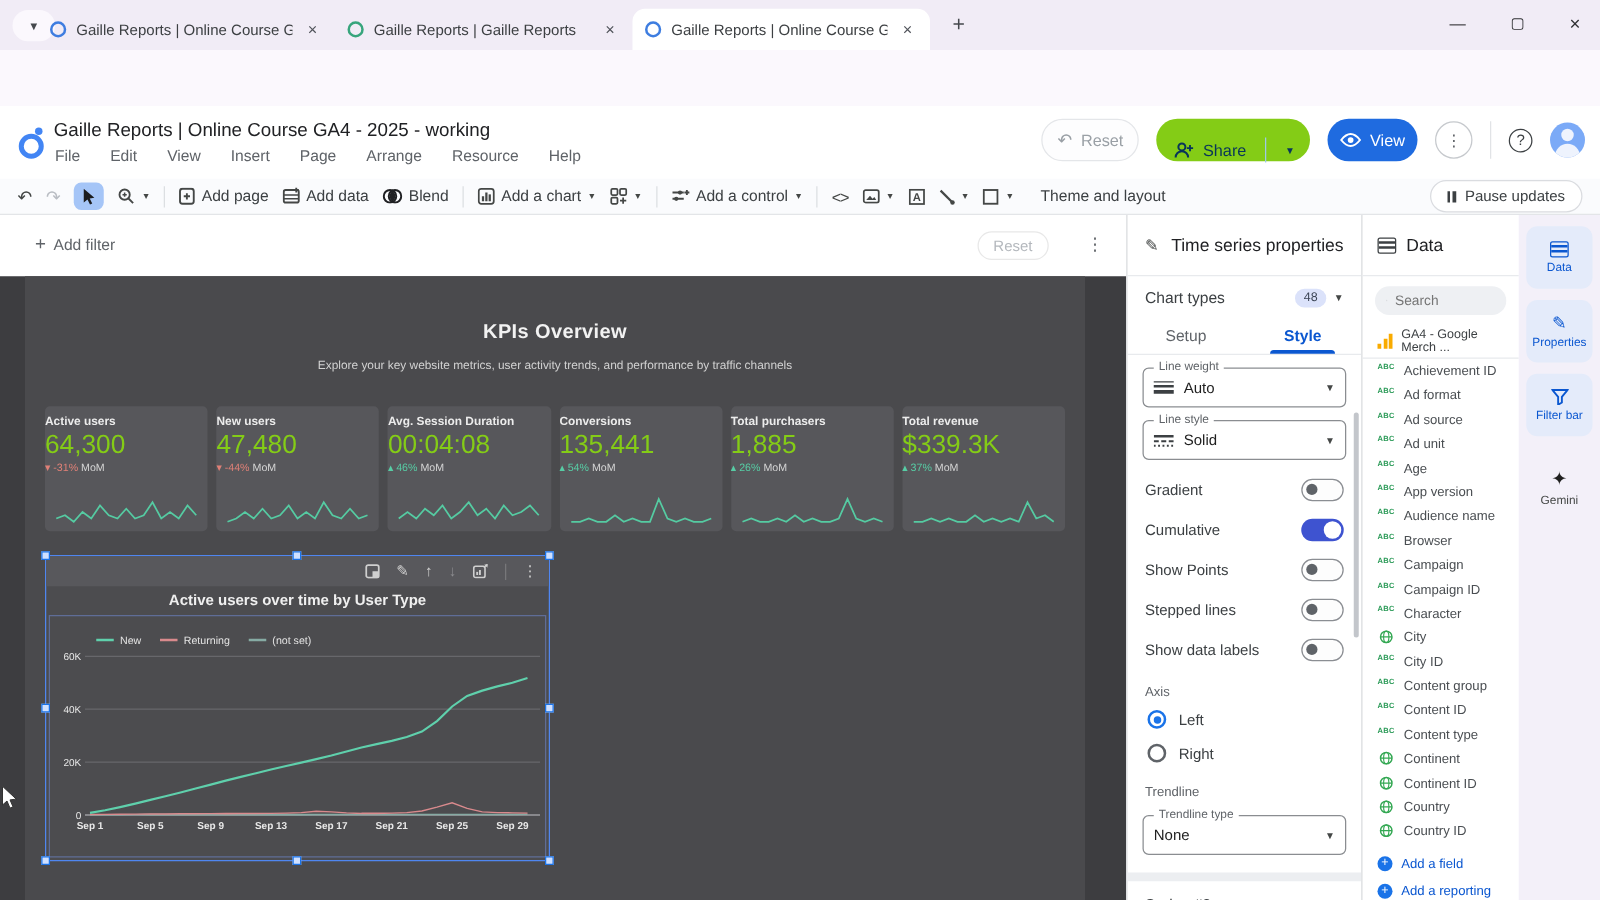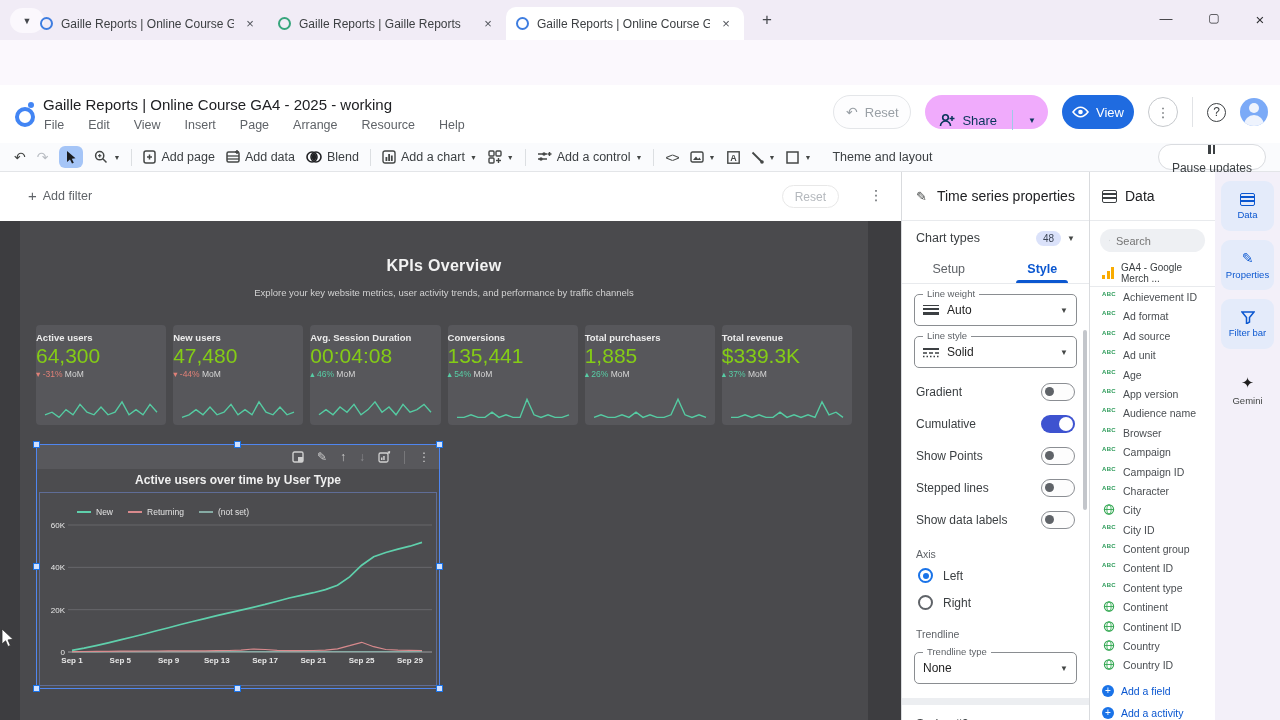--- a/index.html
+++ b/index.html
@@ -29,39 +29,39 @@
   .extcluster{position:absolute;top:52px;display:flex;gap:20px;align-items:center;}
   .workchip{position:absolute;left:1162px;top:46px;width:74px;height:32px;border-radius:16px;background:#e2d5f3;display:flex;align-items:center;justify-content:center;gap:6px;font-size:13px;color:#1f1f1f;}
 
   
   .appheader{position:absolute;left:0;top:85px;width:1280px;height:58px;background:#fff;}
   .apptitle{position:absolute;left:43px;top:11px;font-size:15px;color:#202124;}
   .menubar{position:absolute;left:44px;top:33px;display:flex;gap:24px;font-size:12.5px;color:#5f6368;}
   .hdrright{position:absolute;right:12px;top:10px;display:flex;align-items:center;gap:14px;}
   .btn{height:34px;border-radius:17px;display:flex;align-items:center;justify-content:center;font-size:13px;gap:7px;}
   .btn.reset{width:78px;border:1px solid #e4e6e9;color:#9aa0a6;background:#fdfdfe;}
-  .btn.share{background:#f0abfc;color:#08355a;padding:16px 4px 0 14px;}
+  .btn.share{background:#84cc16;color:#08355a;padding:16px 4px 0 14px;}
   .btn.share .sep{width:1px;height:20px;background:#9fc9e8;margin-left:8px;}
   .btn.share .arr{padding:0 8px;font-size:8px;}
   .btn.view{width:72px;background:#1f6be0;color:#fff;}
   .circbtn{width:30px;height:30px;border:1px solid #c6c9cd;border-radius:50%;display:flex;align-items:center;justify-content:center;color:#5f6368;font-size:13px;}
   .hdrdiv{width:1px;height:30px;background:#e1e3e6;}
   .avatar{width:28px;height:28px;border-radius:50%;background:#7baaf7;position:relative;overflow:hidden;}
   .avatar:before{content:"";position:absolute;left:9px;top:5px;width:10px;height:10px;border-radius:50%;background:#eef3fd;}
   .avatar:after{content:"";position:absolute;left:4px;top:17px;width:20px;height:12px;border-radius:10px 10px 0 0;background:#eef3fd;}
   .helpq{font-size:15px;color:#3c4043;border:1.7px solid #3c4043;width:19px;height:19px;border-radius:50%;display:flex;align-items:center;justify-content:center;font-size:12px;}
 
   
   .toolbar{position:absolute;left:0;top:143px;width:1280px;height:29px;background:#fafbfd;border-bottom:1px solid #e3e5e8;display:flex;align-items:center;gap:11px;padding:0 14px;font-size:12.5px;color:#3c4043;}
   .toolbar .tdiv{width:1px;height:17px;background:#dcdfe2;}
   .tbtn{display:flex;align-items:center;gap:5px;white-space:nowrap;}
   .tico{font-size:14px;color:#444746;}
   .selTool{width:24px;height:22px;background:#a5c5f7;border-radius:6px;display:flex;align-items:center;justify-content:center;}
   .ddv{font-size:7px;color:#444746;}
-  .pausepill{margin-left:auto;height:26px;border:1px solid #dadce0;background:#fff;border-radius:14px;display:flex;align-items:center;gap:7px;padding:0 13px;font-size:12px;color:#3c4043;flex-direction:column;}
+  .pausepill{margin-left:auto;height:26px;border:1px solid #dadce0;background:#fff;border-radius:14px;display:flex;align-items:center;gap:7px;padding:0 13px;font-size:12px;color:#3c4043;}
   .pauseic{display:flex;gap:2px;}
   .pauseic i{width:2.5px;height:9px;background:#3c4043;display:block;}
 
   
   .canvasbar{position:absolute;left:0;top:172px;width:901px;height:49px;background:#fff;}
   .addfilter{position:absolute;left:28px;top:15px;display:flex;gap:6px;align-items:center;font-size:12.5px;color:#5f6368;}
   .cvreset{position:absolute;right:62px;top:13px;height:23px;padding:0 12px;border:1px solid #e8e8e8;border-radius:12px;color:#b4b8bd;font-size:12px;display:flex;align-items:center;}
   .cvmore{position:absolute;right:18px;top:15px;color:#5f6368;font-size:14px;}
 
   
@@ -718,21 +718,21 @@
           <span>Country ID</span>
         </div>
       </div>
     <div id="fieldactions">
         <div class="addrow">
           <span class="plusdot">+</span>
           <span>Add a field</span>
         </div>
         <div class="addrow">
           <span class="plusdot">+</span>
-          <span>Add a activity</span>
+          <span>Add a reporting</span>
         </div>
       </div>
   </div>
 
   <div class="panel rail">
     <div id="railtiles">
         <div class="railtile">
           <span class="tableic"></span>
           <span>Data</span>
         </div>

